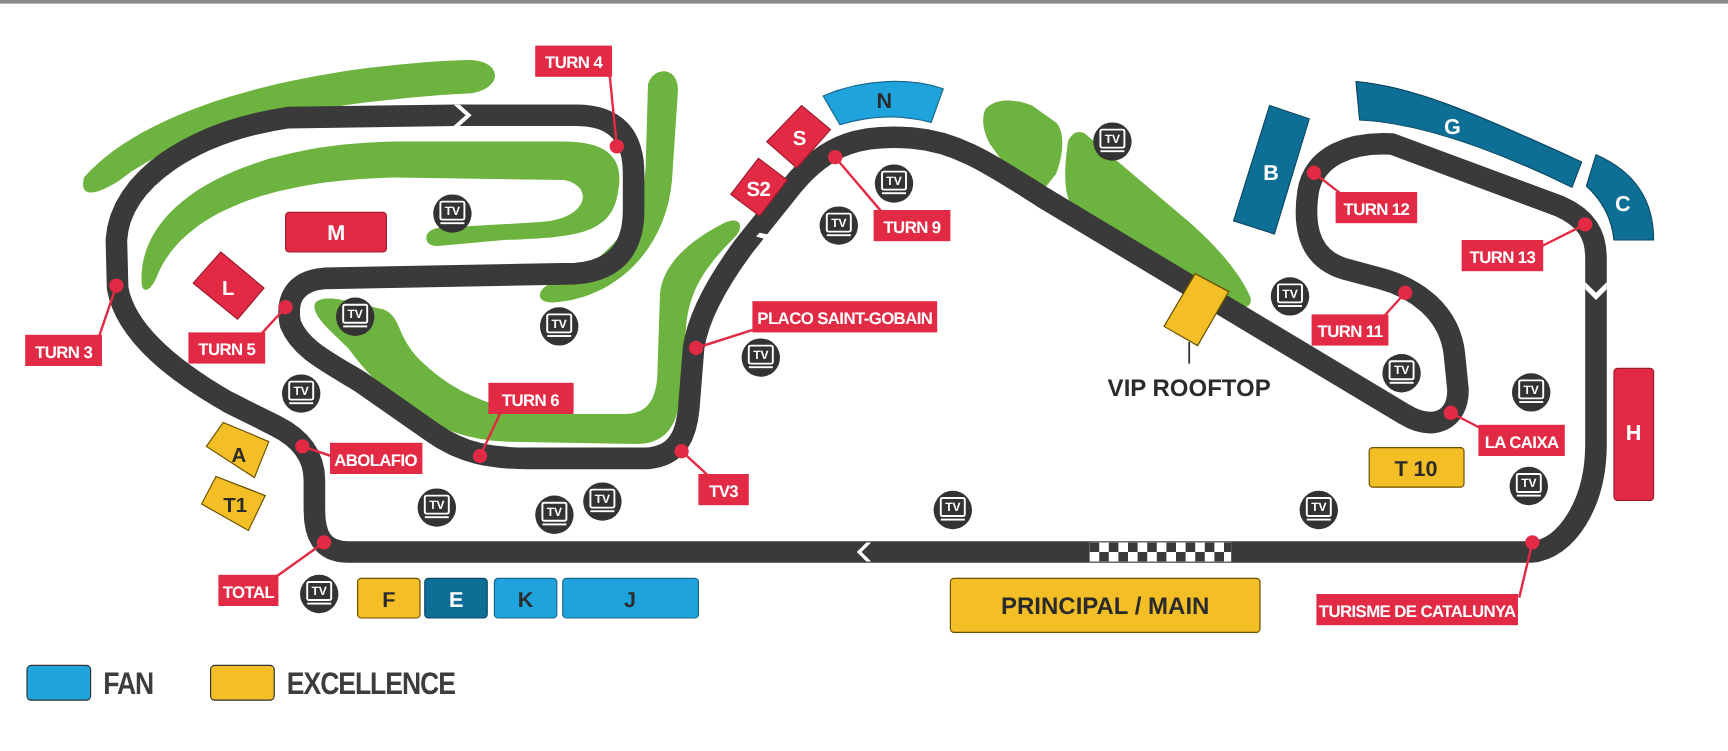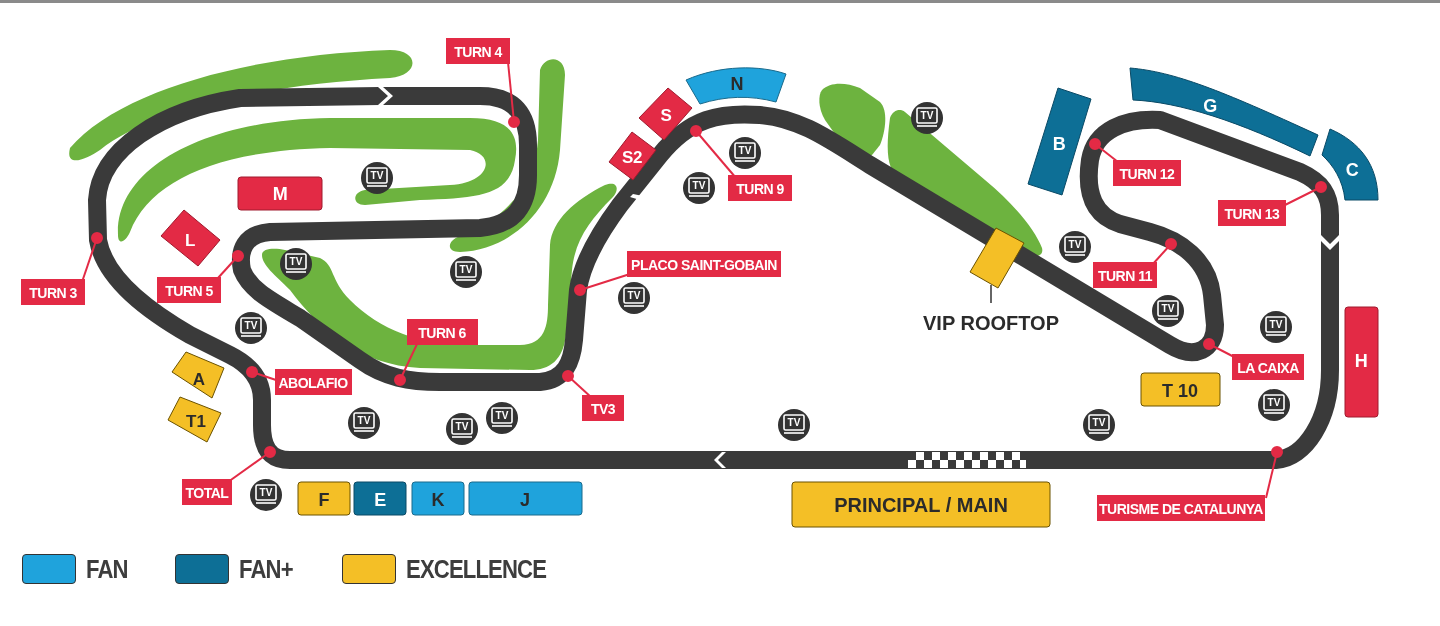--- a/index.html
+++ b/index.html
@@ -322,20 +322,16 @@
       </g>
   </g>
 </svg>
 
 <div class="legend">
   <div class="legend-item">
     <div class="swatch" style="background:#1fa3dc"></div>
     <span class="legend-label">FAN</span>
   </div>
   <div class="legend-item">
-    <div class="swatch" style="background:#0d6f96"></div>
-    <span class="legend-label">FAN+</span>
-  </div>
-  <div class="legend-item">
     <div class="swatch" style="background:#f4bf26"></div>
     <span class="legend-label">EXCELLENCE</span>
   </div>
 </div>
 
 </body></html>

